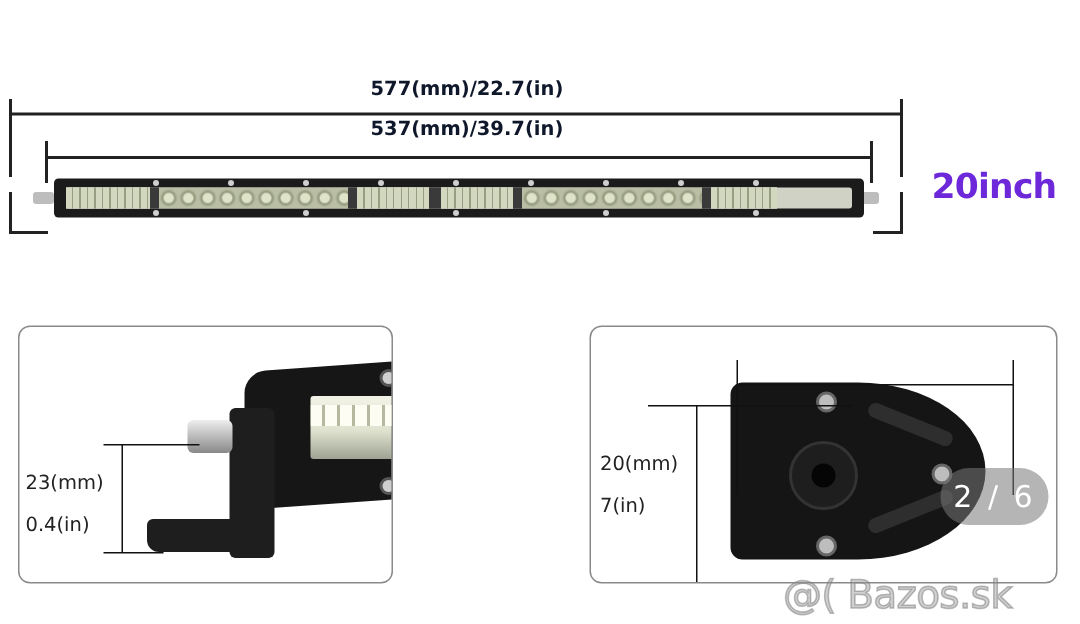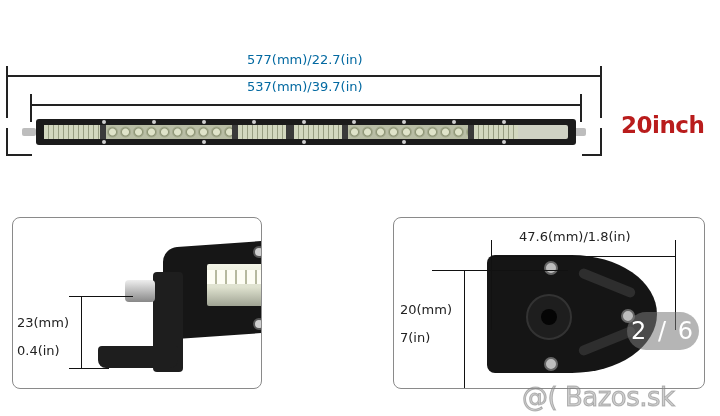--- a/index.html
+++ b/index.html
@@ -4,41 +4,41 @@
 <style>
   * { box-sizing: border-box; margin: 0; padding: 0; }
   html, body { width: 720px; height: 416px; background: #ffffff; overflow: hidden; }
   body { position: relative; font-family: "Liberation Sans", sans-serif; color: #222; }
 
   .abs { position: absolute; }
 
   
   .hline { position: absolute; height: 2px; background: #222; }
   .vline { position: absolute; width: 2px; background: #222; }
-  .dim-label { position: absolute; font-family: "DejaVu Sans", sans-serif; font-size: 13px; color: #0369a1; white-space: nowrap; }
+  .dim-label { position: absolute; font-family: "DejaVu Sans", sans-serif; font-size: 13px; color: #0f172a; white-space: nowrap; font-weight: bold; }
 
-  .size-label { position: absolute; left: 621px; top: 112px; font-family: "DejaVu Sans", sans-serif; font-weight: bold; font-size: 23px; color: #b91c1c; letter-spacing: -0.5px; }
+  .size-label { position: absolute; left: 621px; top: 112px; font-family: "DejaVu Sans", sans-serif; font-weight: bold; font-size: 23px; color: #6d28d9; letter-spacing: -0.5px; }
 
   
   .bar { position: absolute; left: 36px; top: 119px; width: 540px; height: 26px; background: #1b1b1b; border-radius: 3px; }
   .bar-lens { position: absolute; left: 8px; top: 6px; right: 8px; height: 14px; background: #cfd2c4; border-radius: 2px; display: flex; }
   .seg { height: 100%; position: relative; }
   .seg.flood { background: repeating-linear-gradient(90deg, #e9ecdf 0 4px, #a8ad98 4px 5px), #e6e9da; background-blend-mode: multiply; }
   .seg.spot { background: radial-gradient(circle at 50% 50%, #dfe3c9 0 3px, #8f9677 4px, #b9bea5 6px); background-size: 13px 14px; }
   .seg.div { background: #3a3a3a; }
   .screw { position: absolute; width: 4px; height: 4px; border-radius: 50%; background: #cfcfcf; }
   .bracket { position: absolute; border: 2px solid #222; border-top: none; }
 
   
   .panel { position: absolute; border: 1.5px solid #8a8a8a; border-radius: 8px; background: #fff; overflow: hidden; }
   .panel-text { position: absolute; font-family: "DejaVu Sans", sans-serif; font-size: 13px; color: #222; white-space: nowrap; }
   .thin { position: absolute; background: #111; }
 
   
-  .counter { position: absolute; left: 627px; top: 312px; width: 72px; height: 38px; border-radius: 19px; background: rgba(120,120,120,0.55); color: #fff; font-size: 24px; font-family: "DejaVu Sans", sans-serif; display: flex; align-items: center; justify-content: center; letter-spacing: 2px; }
+  .counter { position: absolute; left: 627px; top: 312px; width: 72px; height: 38px; border-radius: 19px; background: rgba(120,120,120,0.55); color: #fff; font-size: 20px; font-family: "DejaVu Sans", sans-serif; display: flex; align-items: center; justify-content: center; letter-spacing: 2px; }
   .watermark { position: absolute; left: 522px; top: 382px; font-family: "DejaVu Sans", sans-serif; font-size: 26px; color: rgba(150,150,150,0.45); -webkit-text-stroke: 1px rgba(120,120,120,0.5); white-space: nowrap; letter-spacing: -0.5px; }
 </style>
 </head>
 <body>
 
 <div>
   <div class="vline" style="left:6px; top:66px; height:52px;"></div>
   <div class="vline" style="left:600px; top:66px; height:52px;"></div>
   <div class="hline" style="left:6px; top:75px; width:596px;"></div>
   <div class="dim-label" style="left:247px; top:52px;">577(mm)/22.7(in)</div>
@@ -114,21 +114,20 @@
   <div class="abs" style="left:183px; top:118px; width:60px; height:10px; background:#2e2e2e; border-radius:5px; transform:rotate(-22deg);"></div>
   <div class="abs" style="left:132px; top:76px; width:46px; height:46px; border-radius:50%; background:#1e1e1e; border:2px solid #333;"></div>
   <div class="abs" style="left:147px; top:91px; width:16px; height:16px; border-radius:50%; background:#050505;"></div>
   <div class="abs" style="left:150px; top:43px; width:14px; height:14px; border-radius:50%; background:#bdbdbd; border:2px solid #666;"></div>
   <div class="abs" style="left:150px; top:139px; width:14px; height:14px; border-radius:50%; background:#bdbdbd; border:2px solid #666;"></div>
   <div class="abs" style="left:227px; top:91px; width:14px; height:14px; border-radius:50%; background:#bdbdbd; border:2px solid #666;"></div>
 
   <div class="thin" style="left:97px; top:22px; width:1px; height:90px;"></div>
   <div class="thin" style="left:281px; top:22px; width:1px; height:90px;"></div>
   <div class="thin" style="left:97px; top:38px; width:185px; height:1px;"></div>
-  <div class="panel-text" style="left:125px; top:11px;">47.6(mm)/1.8(in)</div>
 
   <div class="thin" style="left:38px; top:52px; width:136px; height:1px;"></div>
   <div class="thin" style="left:38px; top:170px; width:70px; height:1px;"></div>
   <div class="thin" style="left:70px; top:52px; width:1px; height:118px;"></div>
   <div class="panel-text" style="left:6px; top:84px;">20(mm)</div>
   <div class="panel-text" style="left:6px; top:112px;">7(in)</div>
 </div>
 
 <div class="counter">2 / 6</div>
 <div class="watermark">@( Bazos.sk</div>

